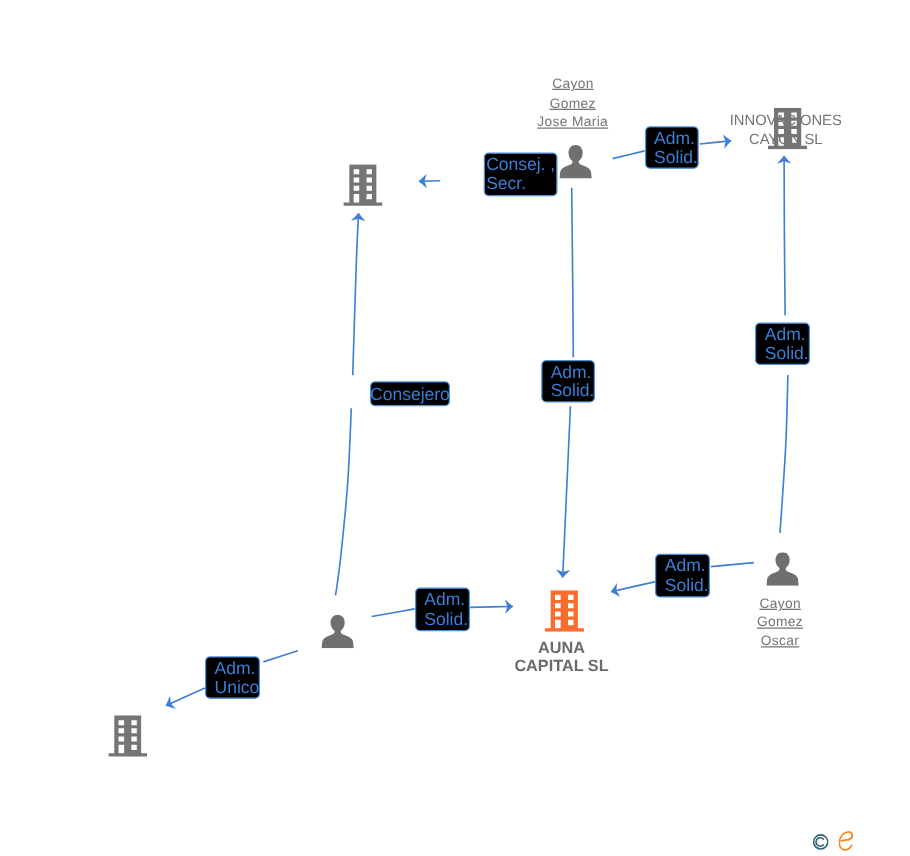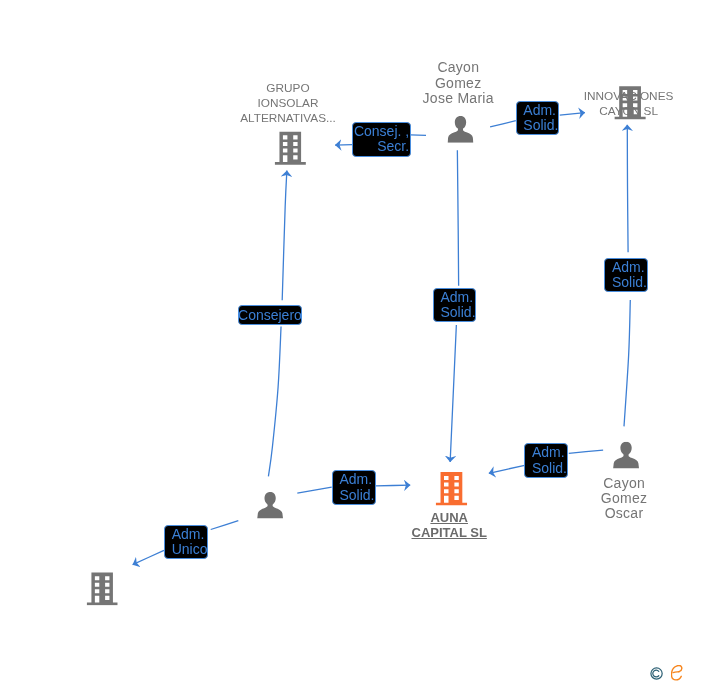--- a/index.html
+++ b/index.html
@@ -1,26 +1,26 @@
 <!DOCTYPE html>
 <html><head>
 <meta charset="utf-8">
 <style>
   html,body{margin:0;padding:0;background:#ffffff;}
   body{width:728px;height:685px;font-family:"Liberation Sans",sans-serif;overflow:hidden;}
   #stage{position:relative;width:728px;height:685px;background:#ffffff;}
   svg.layer{position:absolute;left:0;top:0;width:728px;height:685px;overflow:visible;}
   .nlabel{position:absolute;text-align:center;color:#757575;font-size:11.8px;line-height:15.2px;white-space:pre-line;}
-  .nlabel.person{font-size:14px;letter-spacing:0.28px;text-indent:0.28px;}
+  .nlabel.person{font-size:11px;letter-spacing:0.28px;text-indent:0.28px;text-decoration:underline;}
   .nlabel.bold{font-weight:bold;color:#6b6b6b;font-size:13px;}
   .elabel{position:absolute;color:#3b7fd4;font-size:14px;line-height:15.3px;white-space:pre-line;
           background:#000000;border:1.6px solid #4a8ede;border-radius:4px;
           display:flex;align-items:center;justify-content:flex-start;text-align:left;
           padding-left:6.5px;box-sizing:border-box;}
-  .elabel.one{justify-content:center;padding-left:0;text-align:right;}
+  .elabel.one{justify-content:center;padding-left:0;text-align:left;margin-left:35px;}
   #wm{position:absolute;left:648px;top:663px;width:80px;height:20px;}
   #wm .c{position:absolute;left:2.2px;top:4.2px;width:13.1px;height:13.1px;display:block;}
   #wm .b1{position:absolute;left:23.2px;top:2.3px;width:11.6px;height:15.5px;display:block;}
   #wm .b2{position:absolute;left:34.4px;top:21px;color:#2e6175;font-family:"Liberation Serif",serif;
           font-size:14.4px;line-height:14.4px;}
 </style>
 </head>
 <body>
 
 <div id="stage">
@@ -60,47 +60,44 @@
   <svg class="layer" viewBox="0 0 728 685">
     <use href="#sym-building" x="274.7" y="131.4" width="31.2" height="33.5" fill="#757575"></use>
     <use href="#sym-building" x="614.4" y="86.1" width="31.4" height="33.4" fill="#757575"></use>
     <use href="#sym-building" x="435.7" y="472.1" width="31.5" height="33.3" fill="#f96d30"></use>
     <use href="#sym-building" x="86.7" y="572.1" width="31" height="33.5" fill="#757575"></use>
     <use href="#sym-person" x="447.5" y="116" width="25.96" height="26.8" fill="#6f6f6f"></use>
     <use href="#sym-person" x="613.07" y="441.7" width="25.96" height="26.8" fill="#6f6f6f"></use>
     <use href="#sym-person" x="257.07" y="491.9" width="26.1" height="26.65" fill="#6f6f6f"></use>
   </svg>
 
-  <div class="nlabel" style="left:188px;top:80.8px;width:200px;">GRUPO
-IONSOLAR
-ALTERNATIVAS...</div>
   <div class="nlabel person" style="left:358.2px;top:60.3px;width:200px;">Cayon
 Gomez
 Jose Maria</div>
   <div class="nlabel" style="left:528.6px;top:49.1px;width:200px;margin-top:40px;">INNOVACIONES
 CAYON SL</div>
-  <div class="nlabel bold" style="left:349.2px;top:509.6px;width:200px;text-decoration:underline;">AUNA
+  <div class="nlabel bold" style="left:349.2px;top:509.6px;width:200px;">AUNA
 CAPITAL  SL</div>
   <div class="nlabel person" style="left:524px;top:476px;width:200px;">Cayon
 Gomez
 Oscar</div>
 
   <div class="elabel one" style="left:352.2px;top:122px;width:58.7px;height:34.8px;">Consej. ,
 Secr.</div>
   <div class="elabel" style="left:515.8px;top:101.3px;width:43.7px;height:34px;">Adm.
 Solid.</div>
   <div class="elabel" style="left:433px;top:288.2px;width:43px;height:34px;">Adm.
 Solid.</div>
   <div class="elabel" style="left:604.4px;top:257.8px;width:44px;height:34px;">Adm.
 Solid.</div>
   <div class="elabel" style="left:524.4px;top:443.3px;width:44px;height:34.6px;">Adm.
 Solid.</div>
   <div class="elabel" style="left:331.9px;top:470.4px;width:43.9px;height:34.4px;">Adm.
 Solid.</div>
-  <div class="elabel one" style="left:238px;top:305.2px;width:63.9px;height:20.3px;">Consejero</div>
+  <div class="elabel one" style="left:261px;top:305.2px;width:63.9px;height:20.3px;">Consejero</div>
   <div class="elabel" style="left:164.2px;top:524.6px;width:44.1px;height:34.5px;">Adm.
 Unico</div>
 
   <div id="wm">
     <svg class="c" viewBox="0 0 20 20">
       <circle cx="10" cy="10" r="8.6" fill="none" stroke="#2e6175" stroke-width="1.9"></circle>
       <path d="M13.4,6.6 A5.2,5.2 0 1 0 13.4,13.4" fill="none" stroke="#2e6175" stroke-width="1.9" stroke-linecap="round"></path>
     </svg>
     <svg class="b1" viewBox="0 0 12 16">
       <title>E</title>

